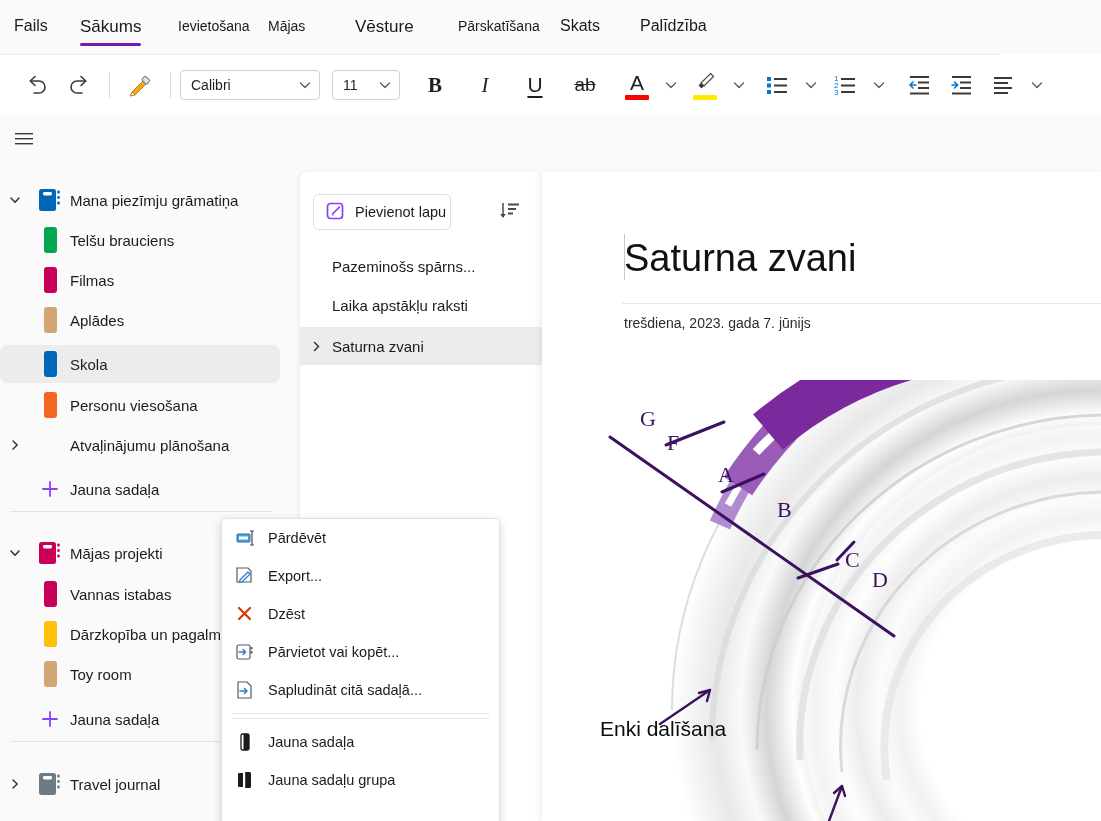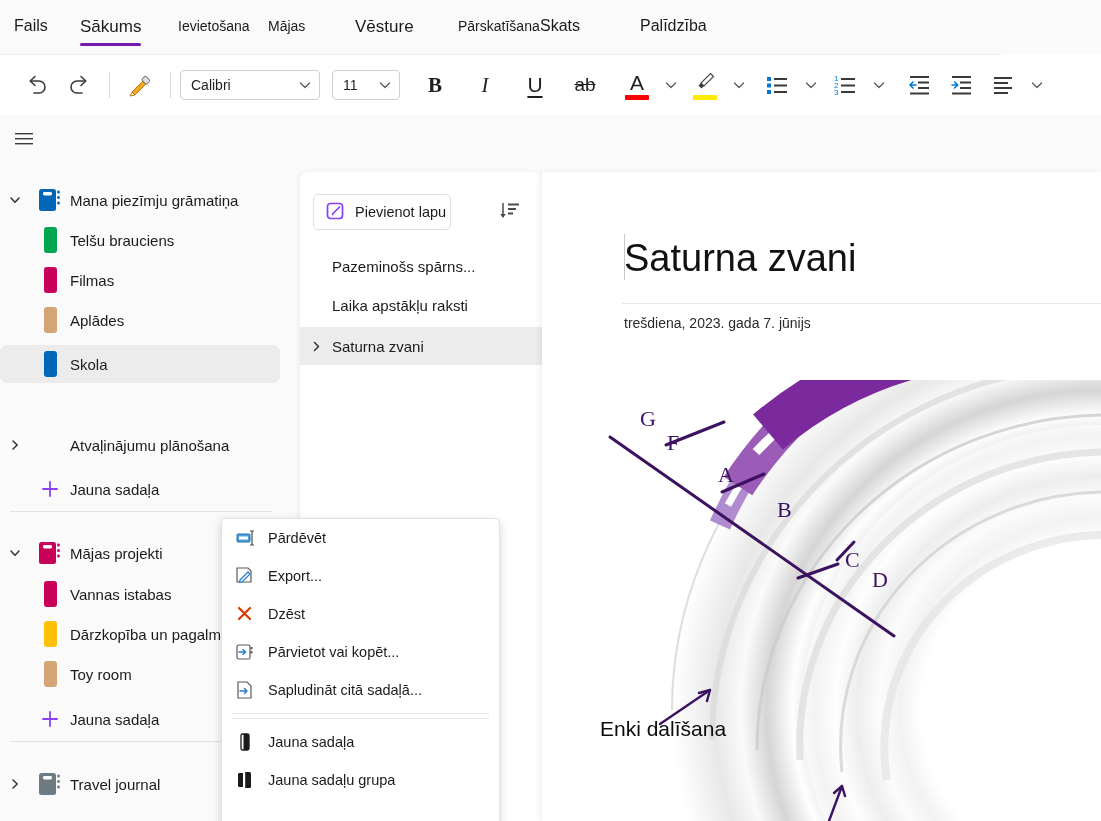--- a/index.html
+++ b/index.html
@@ -172,21 +172,21 @@
       </div>
     <div class="tab" style="left:268px;">
         <span class="lbl" style="font-size:14px">Mājas</span>
       </div>
     <div class="tab" style="left:355px;">
         <span class="lbl" style="font-size:17px">Vēsture</span>
       </div>
     <div class="tab" style="left:458px;">
         <span class="lbl" style="font-size:14px">Pārskatīšana</span>
       </div>
-    <div class="tab" style="left:540px;align-items:flex-end;">
+    <div class="tab" style="left:560px;align-items:flex-end;">
         <span class="lbl" style="font-size:16px">Skats</span>
       </div>
     <div class="tab" style="left:640px;">
         <span class="lbl" style="font-size:16px">Palīdzība</span>
       </div>
   </div>
 
   <div class="toolbar">
 
     <div class="tbtn">
@@ -385,20 +385,27 @@
             <span class="seccolor" style="background:#d4a574"></span>
           </span>
         <span class="nblabel">Aplādes</span>
       </div>
       <div class="nbrow sel" style="top:182px;border-radius:7px;">
         <span class="chev"></span>
         <span class="nbicon">
             <span class="seccolor" style="background:#0066b8"></span>
           </span>
         <span class="nblabel">Skola</span>
+      </div>
+      <div class="nbrow" style="top:223px;">
+        <span class="chev"></span>
+        <span class="nbicon">
+            <span class="seccolor" style="background:#f26522"></span>
+          </span>
+        <span class="nblabel">Personu viesošana</span>
       </div>
       <div class="nbrow" style="top:263px;">
         <span class="chev">
           <svg width="14" height="14" viewBox="0 0 14 14">
               <path d="M5 3 L9.2 7 L5 11" fill="none" stroke="#333" stroke-width="1.5" stroke-linecap="round" stroke-linejoin="round"></path>
             </svg>
         </span>
         <span class="nbicon"></span>
         <span class="nblabel">Atvaļinājumu plānošana</span>
       </div>

